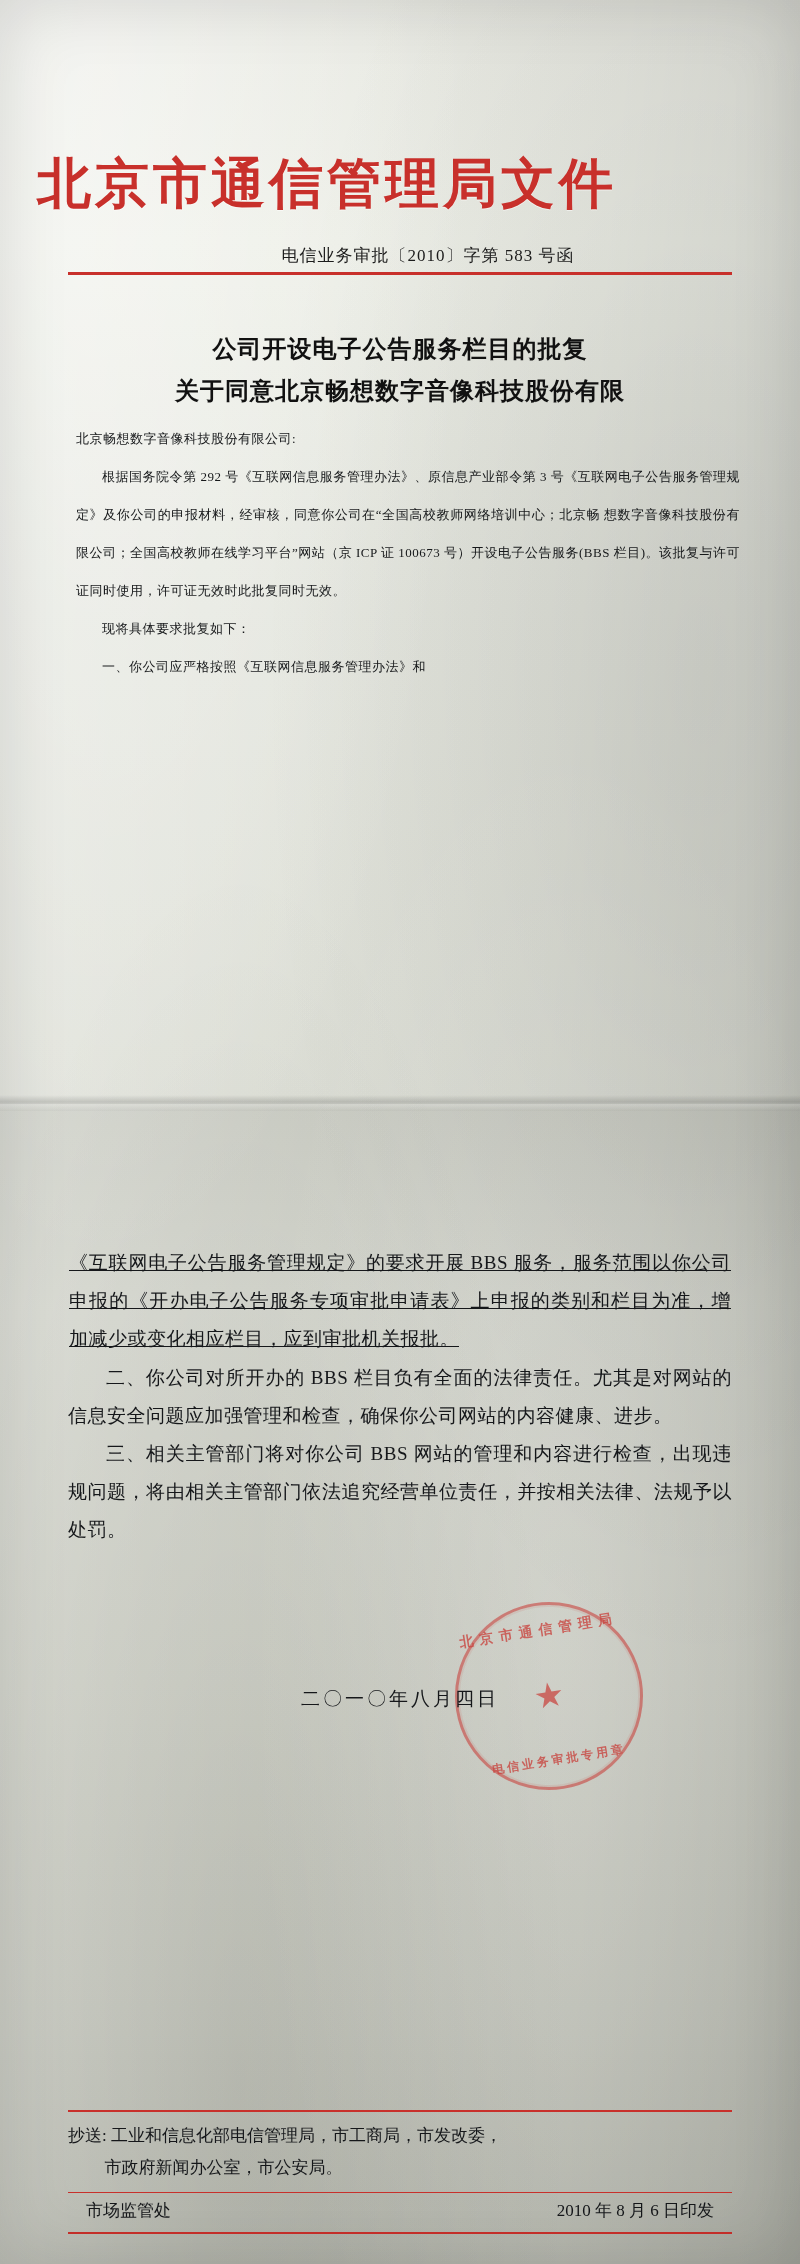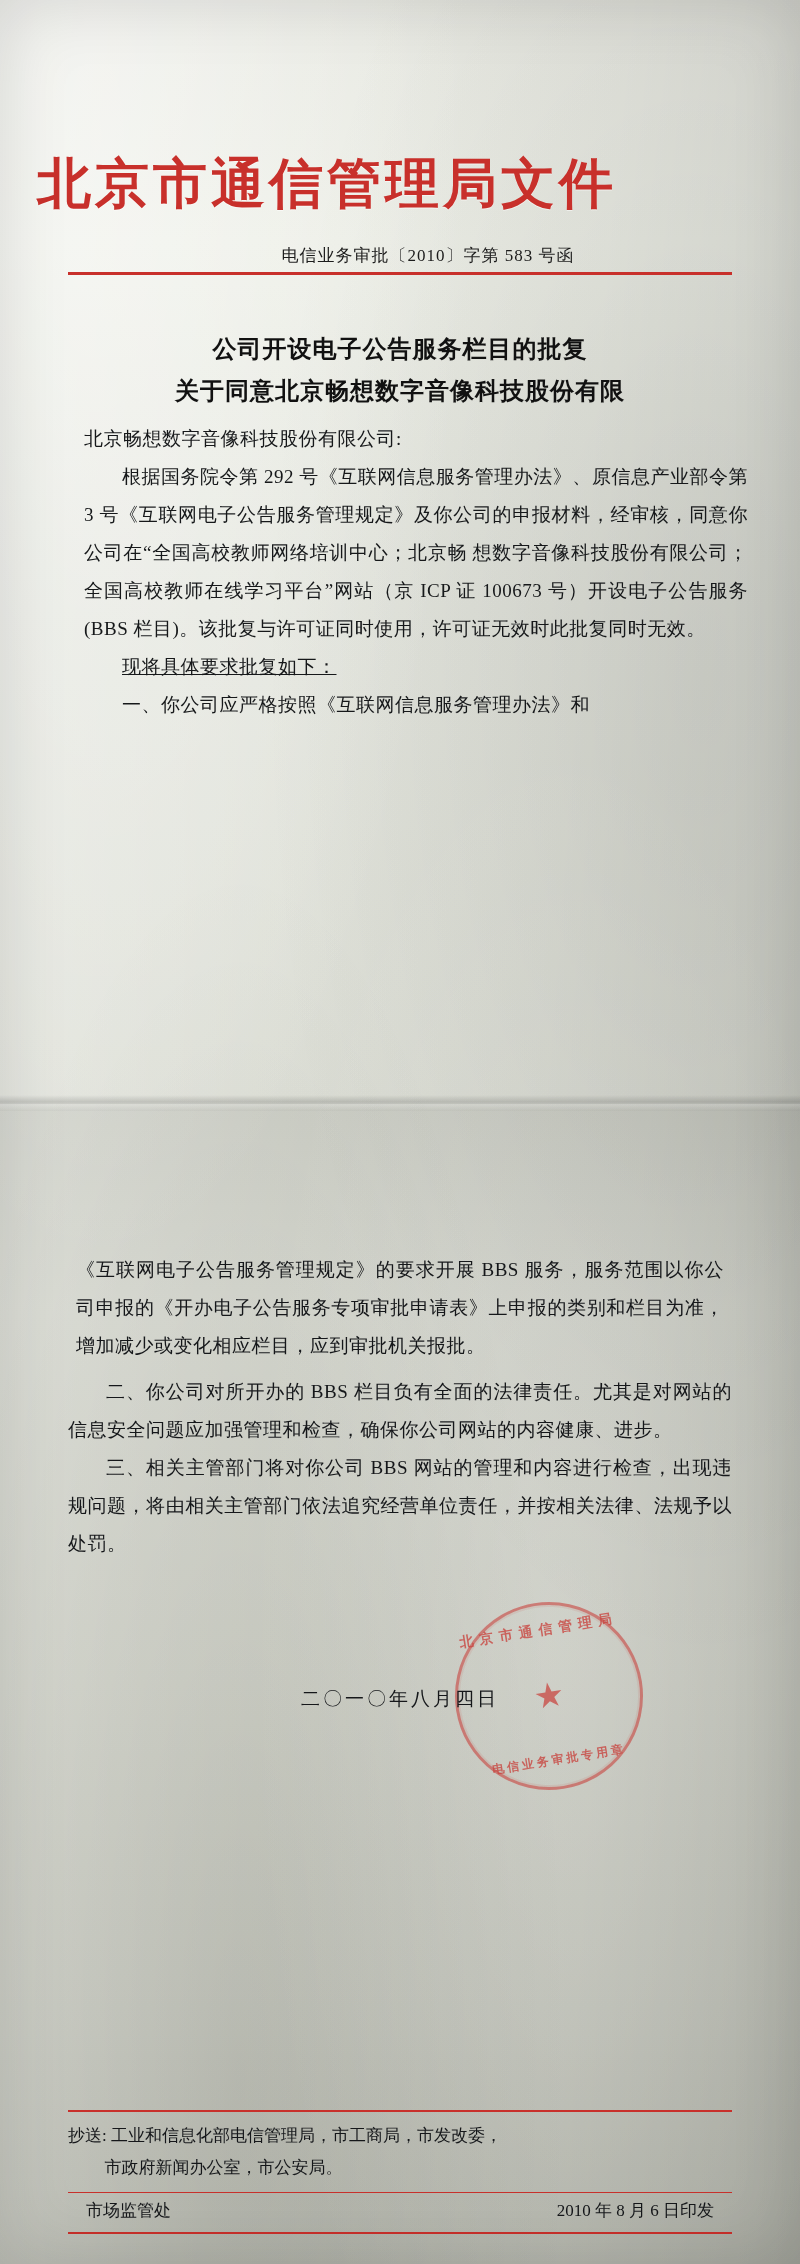--- a/index.html
+++ b/index.html
@@ -104,23 +104,23 @@
     font-size: 24px;
     font-weight: bold;
     line-height: 42px;
     color: #111;
     letter-spacing: 1px;
   }
 
   
   .body-block {
     position: absolute;
-    left: 84px;
-    width: 664px;
-    font-size: 19px;
+    left: 76px;
+    width: 664px;
+    font-size: 13px;
     line-height: 38px;
     color: #16181a;
     letter-spacing: 0.5px;
     text-align: justify;
   }
   .b1 { top: 420px; }
   .p-indent { text-indent: 2em; }
   .p-noindent { text-indent: 0; }
 
   .body-block-2 {
@@ -252,26 +252,26 @@
     <div class="red-rule"></div>
 
     <div class="reply-title">
       <div>公司开设电子公告服务栏目的批复</div>
       <div>关于同意北京畅想数字音像科技股份有限</div>
     </div>
 
     <div class="body-block b1">
       <p class="p-noindent" style="margin:0 0 0 0;">北京畅想数字音像科技股份有限公司:</p>
       <p class="p-indent" style="margin:0;">根据国务院令第 292 号《互联网信息服务管理办法》、原信息产业部令第 3 号《互联网电子公告服务管理规定》及你公司的申报材料，经审核，同意你公司在“全国高校教师网络培训中心；北京畅 想数字音像科技股份有限公司；全国高校教师在线学习平台”网站（京 ICP 证 100673 号）开设电子公告服务(BBS 栏目)。该批复与许可证同时使用，许可证无效时此批复同时无效。</p>
-      <p class="p-indent" style="margin:0;text-decoration:underline;">现将具体要求批复如下：</p>
+      <p class="p-indent" style="margin:0;">现将具体要求批复如下：</p>
       <p class="p-indent" style="margin:0;">一、你公司应严格按照《互联网信息服务管理办法》和</p>
     </div>
 
     <div class="body-block-2">
-      <p class="p-noindent" style="margin:8px;">《互联网电子公告服务管理规定》的要求开展 BBS 服务，服务范围以你公司申报的《开办电子公告服务专项审批申请表》上申报的类别和栏目为准，增加减少或变化相应栏目，应到审批机关报批。</p>
+      <p class="p-noindent" style="margin:1px;text-decoration:underline;">《互联网电子公告服务管理规定》的要求开展 BBS 服务，服务范围以你公司申报的《开办电子公告服务专项审批申请表》上申报的类别和栏目为准，增加减少或变化相应栏目，应到审批机关报批。</p>
       <p class="p-indent" style="margin:0;">二、你公司对所开办的 BBS 栏目负有全面的法律责任。尤其是对网站的信息安全问题应加强管理和检查，确保你公司网站的内容健康、进步。</p>
       <p class="p-indent" style="margin:0;">三、相关主管部门将对你公司 BBS 网站的管理和内容进行检查，出现违规问题，将由相关主管部门依法追究经营单位责任，并按相关法律、法规予以处罚。</p>
     </div>
 
     <div class="seal">
       <div class="seal-arc-top">北京市通信管理局</div>
       <div class="seal-star">★</div>
       <div class="seal-arc-bottom">电信业务审批专用章</div>
     </div>
     <div class="sign-date">二〇一〇年八月四日</div>

